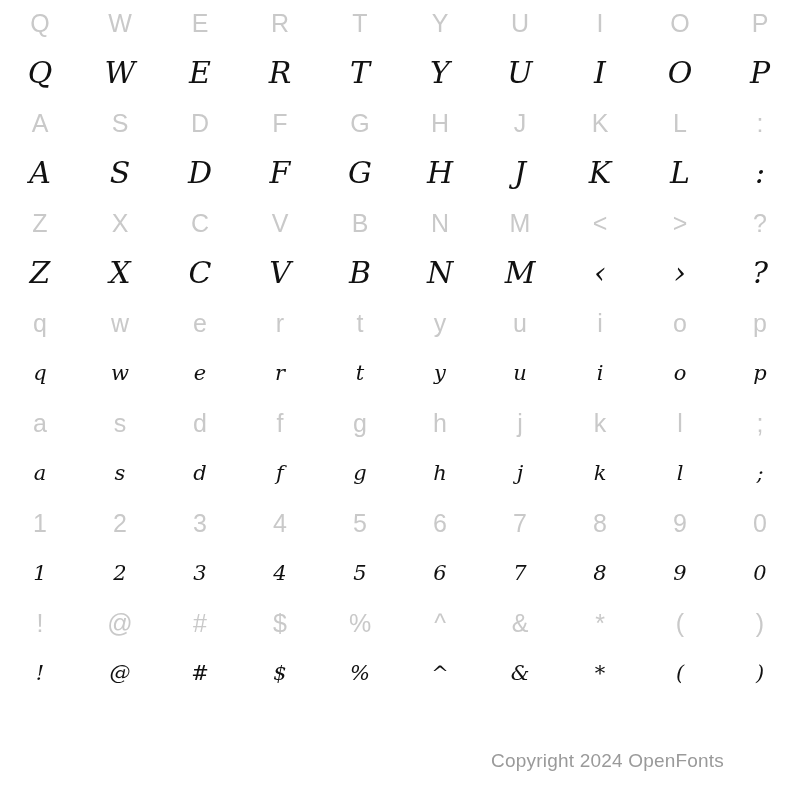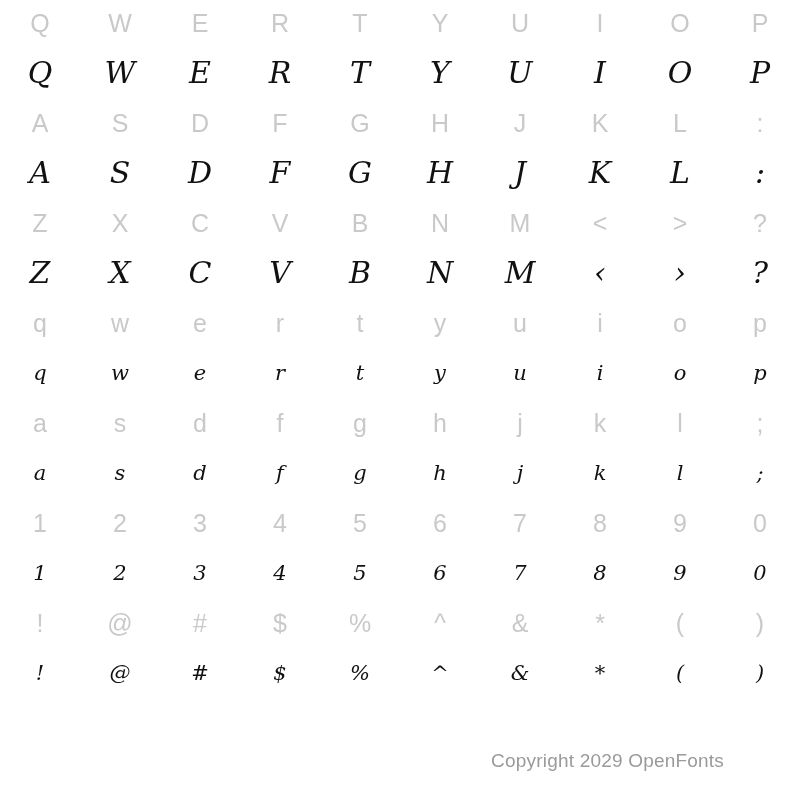--- a/index.html
+++ b/index.html
@@ -248,14 +248,14 @@
         <div class="glyph-cell punct">#</div>
         <div class="glyph-cell punct">$</div>
         <div class="glyph-cell punct">%</div>
         <div class="glyph-cell punct">^</div>
         <div class="glyph-cell punct">&amp;</div>
         <div class="glyph-cell punct">*</div>
         <div class="glyph-cell punct">(</div>
         <div class="glyph-cell punct">)</div>
       </div>
     </div>
-  <div class="copyright">Copyright 2029 OpenFonts</div>
+  <div class="copyright">Copyright 2024 OpenFonts</div>
 </div>
 
 </body></html>

